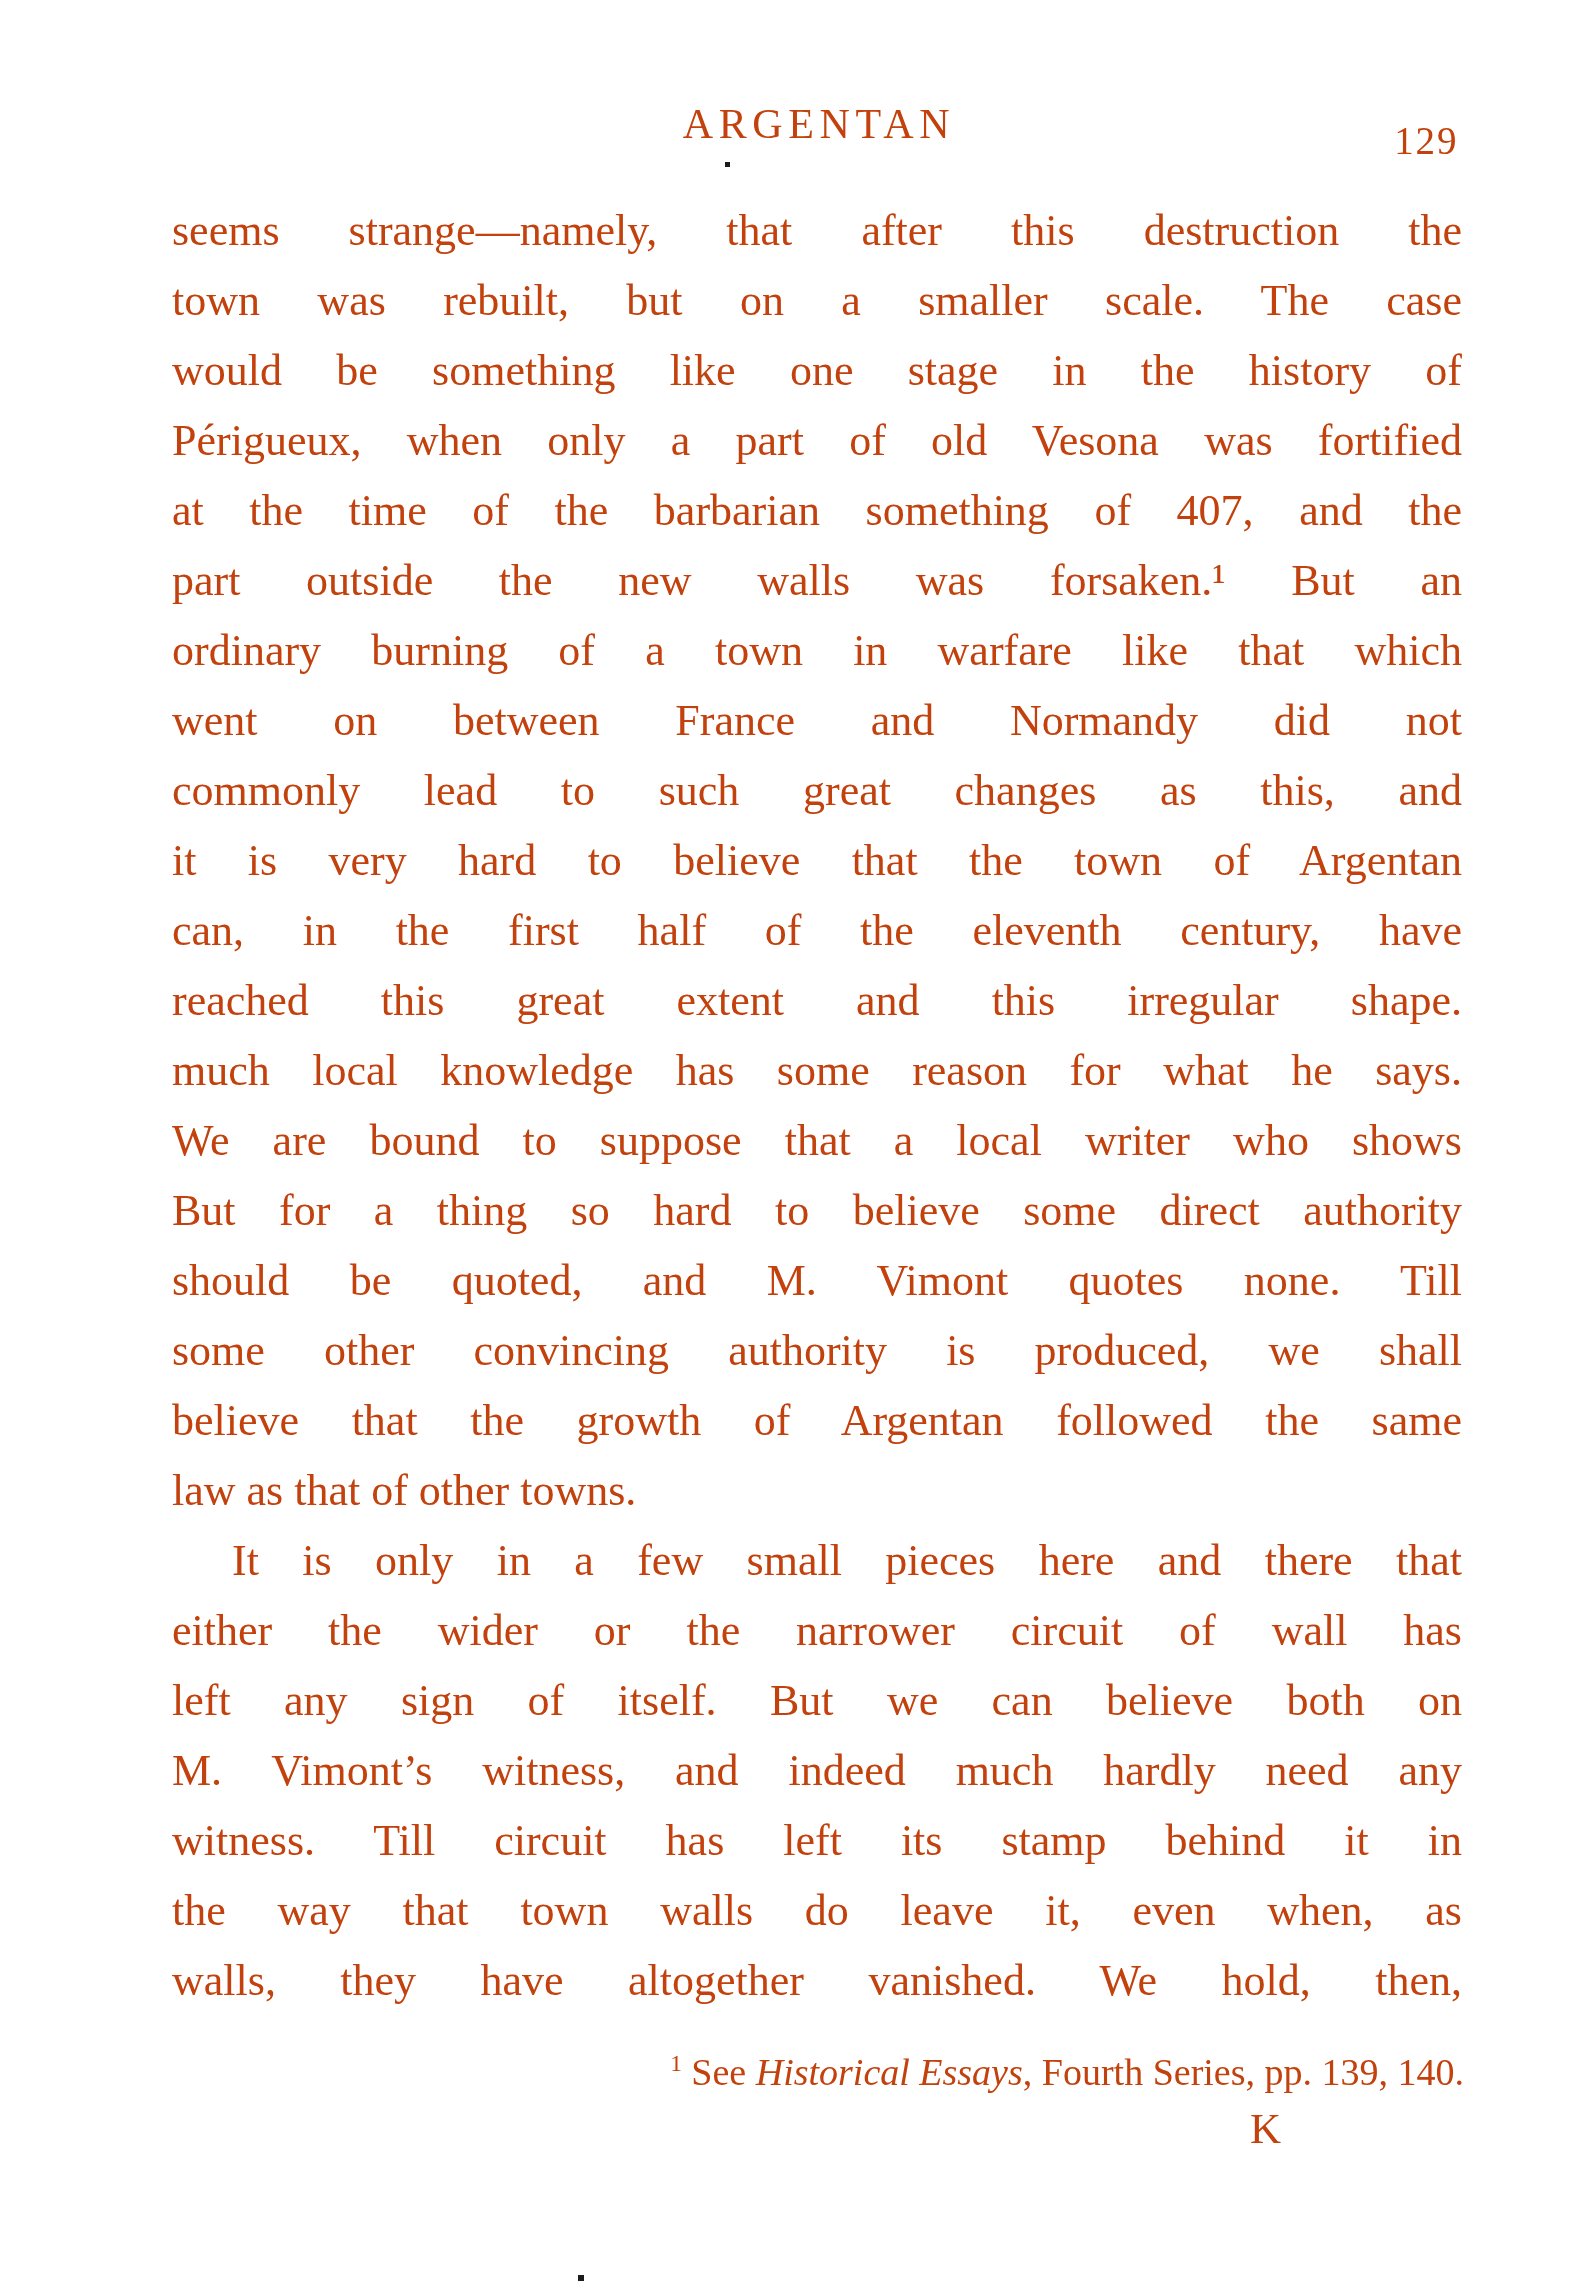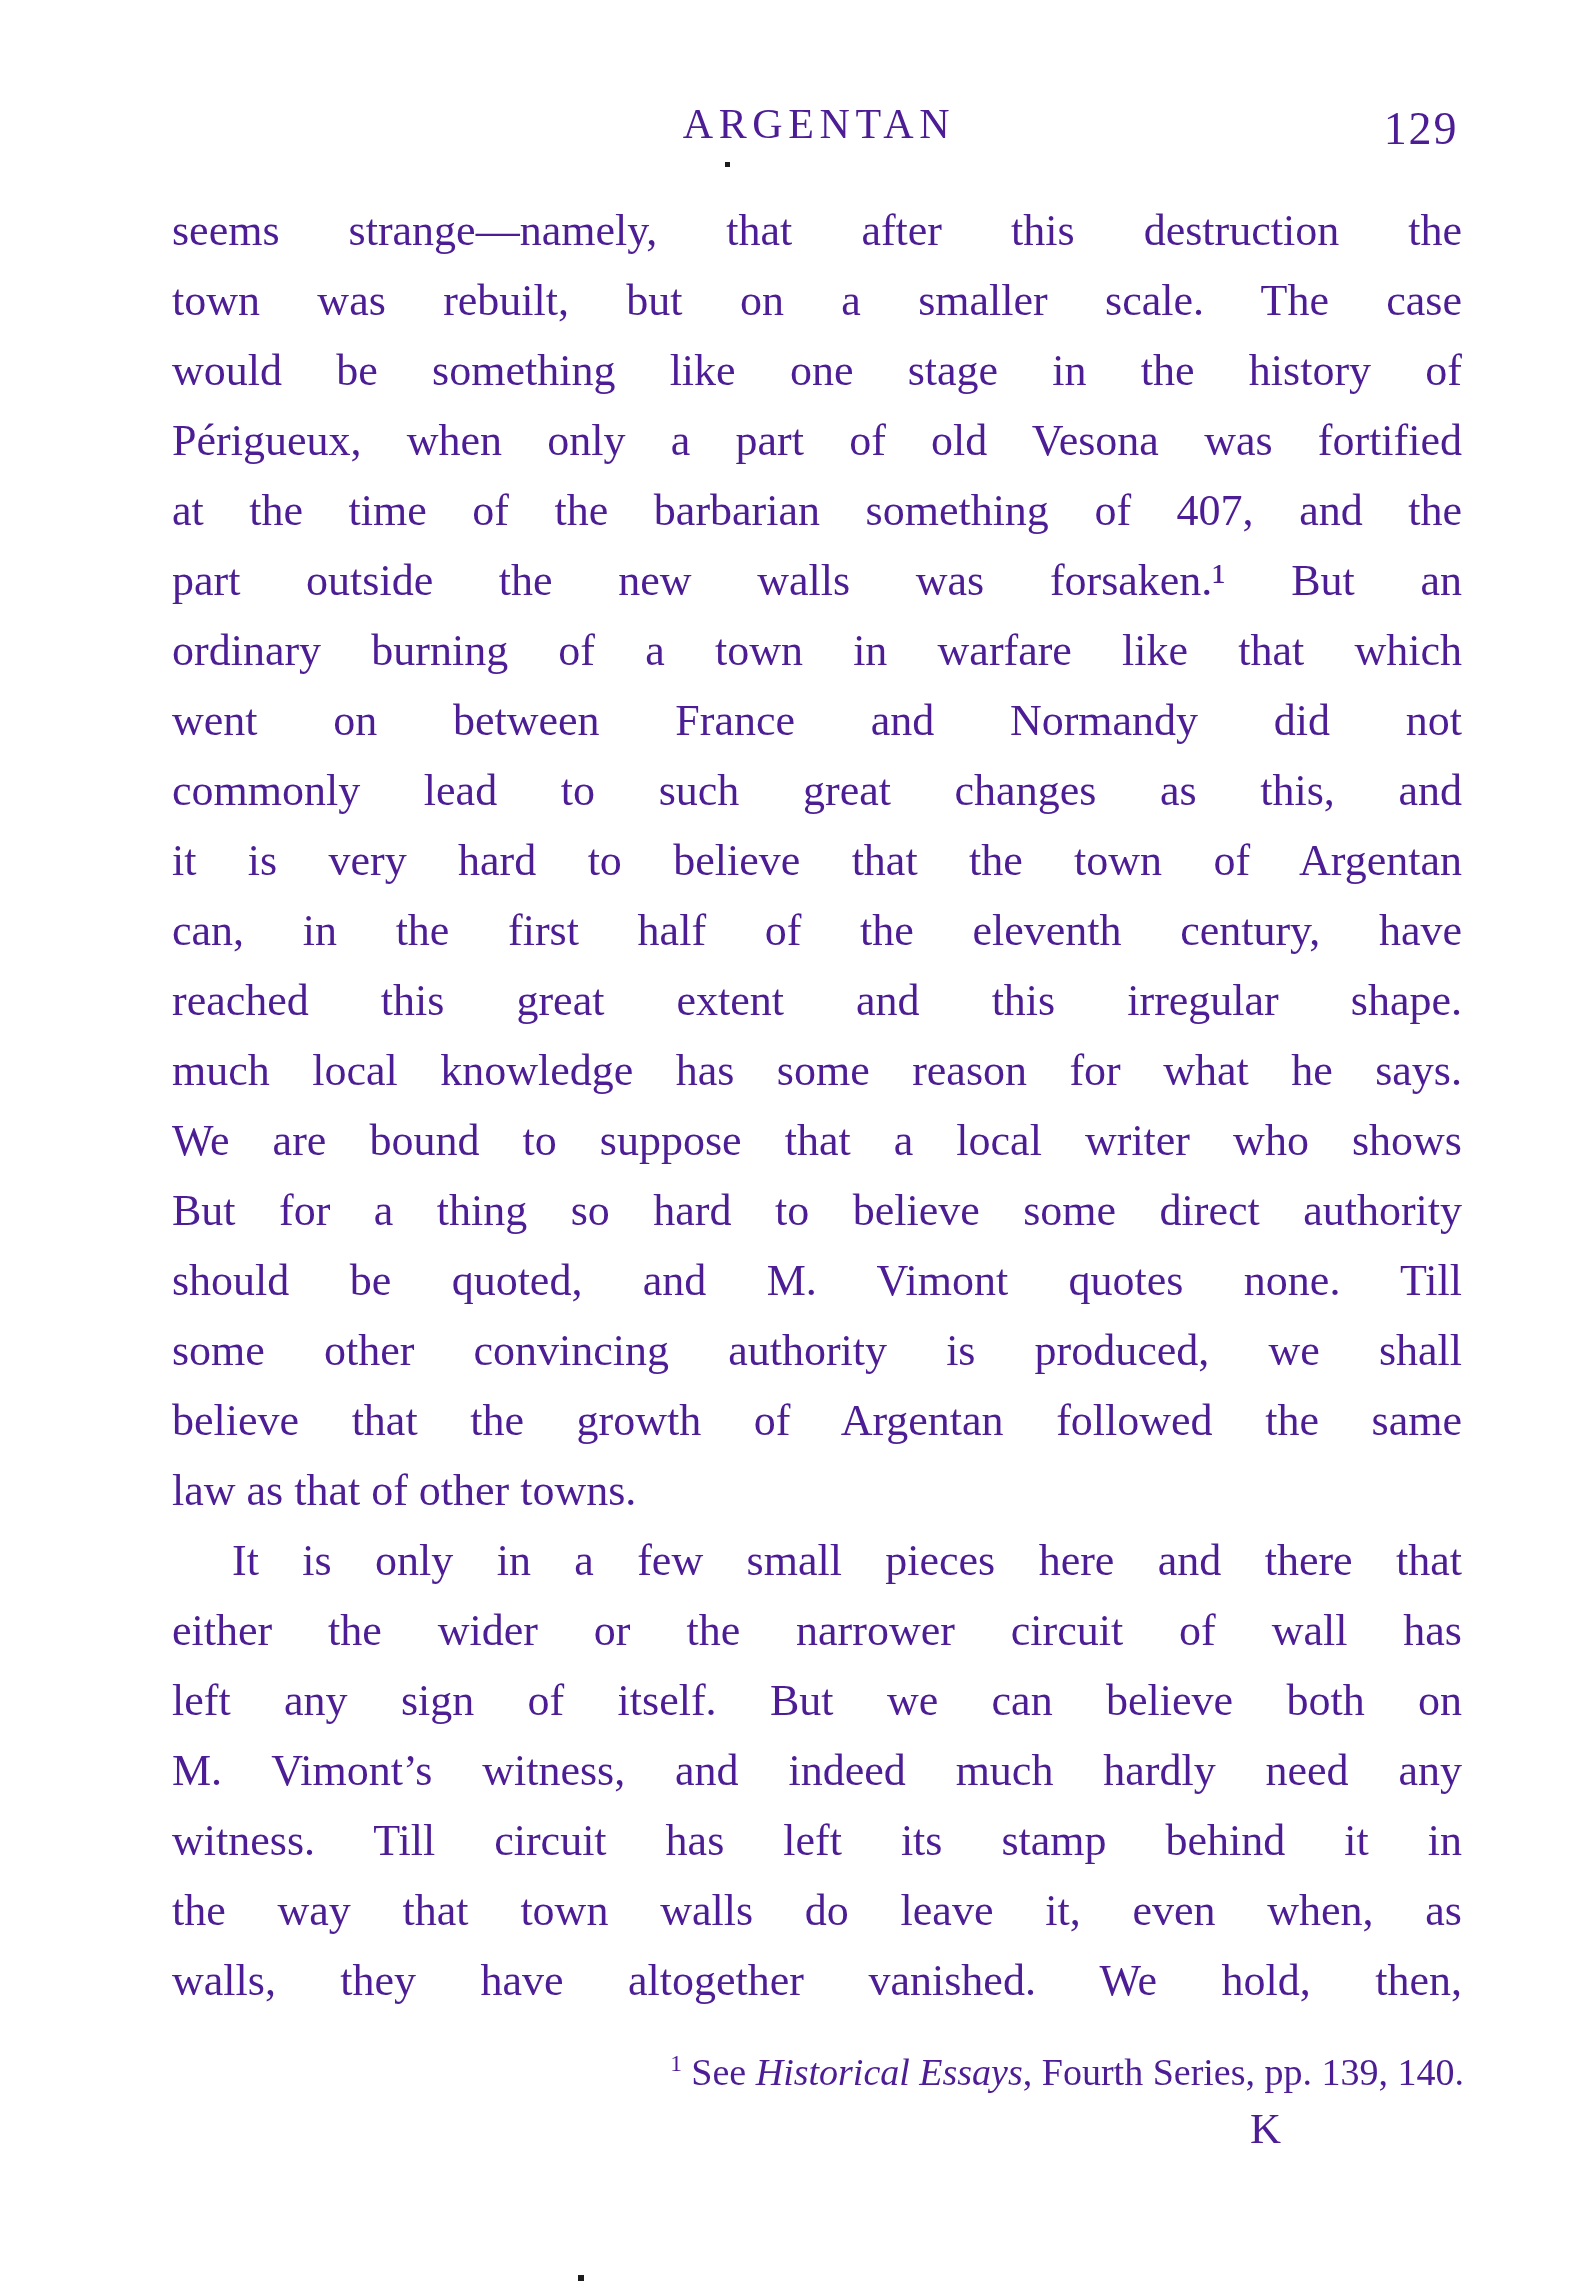--- a/index.html
+++ b/index.html
@@ -5,21 +5,21 @@
   html, body {
     margin: 0;
     padding: 0;
     background: #ffffff;
   }
   .page {
     position: relative;
     width: 1594px;
     height: 2297px;
     background: #ffffff;
-    color: #4c1d95;
+    color: #c2410c;
     font-family: "Liberation Serif", "DejaVu Serif", serif;
     overflow: hidden;
   }
   .header {
     position: absolute;
     left: 174px;
     top: 100px;
     width: 1290px;
     height: 56px;
   }
@@ -29,22 +29,22 @@
     right: 0;
     top: 0;
     text-align: center;
     font-size: 42px;
     letter-spacing: 5.6px;
     line-height: 49px;
   }
   .page-number {
     position: absolute;
     right: 5.6px;
-    top: 4px;
-    font-size: 46px;
+    top: 16px;
+    font-size: 39px;
     line-height: 49px;
     letter-spacing: 1.9px;
     margin-left: 40px;
   }
   .body-text {
     position: absolute;
     left: 172px;
     top: 196px;
     width: 1290px;
     font-size: 44px;

